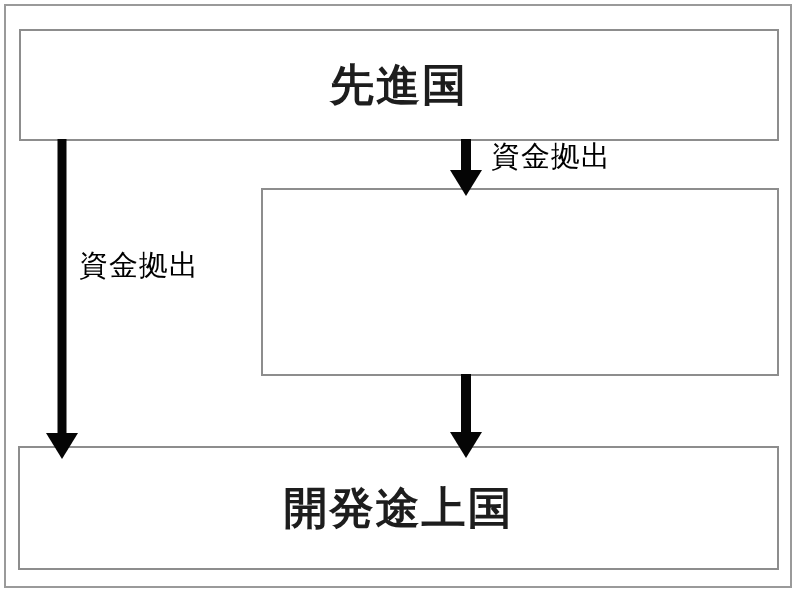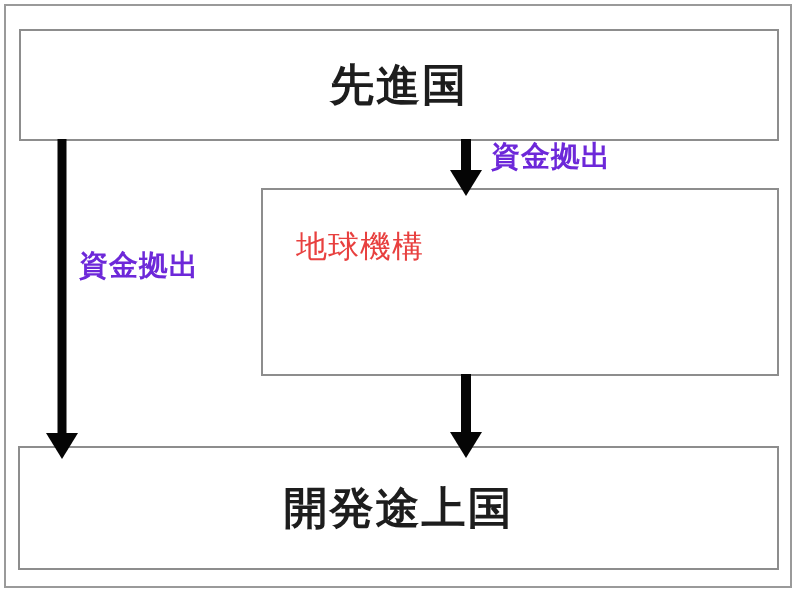--- a/index.html
+++ b/index.html
@@ -118,43 +118,42 @@
   #arrow-mid-bottom {
     left: 449px;
     top: 374px;
     width: 34px;
     height: 84px;
   }
   #arrow-mid-bottom .arrow-shaft { width: 10px; height: 58px; }
   .edge-label {
     position: absolute;
     font-size: 29px;
-    color: #6d28d9;
-    font-weight: bold;
+    color: #000000;
+    font-weight: normal;
     letter-spacing: 1px;
     white-space: nowrap;
   }
   #label-left { left: 79px; top: 246px; }
   #label-top-mid { left: 491px; top: 137px; }
   #label-mid-bottom { left: 496px; top: 386px; }
 </style>
 </head>
 <body>
 
 <div id="canvas">
 
   <div id="outer-frame"></div>
 
   <div class="node-box" id="box-developed">
     <div class="node-title">先進国</div>
   </div>
 
   <div class="node-box" id="box-facility">
     <div class="facility-text">
-      <span>地球機構</span>
     </div>
   </div>
 
   <div class="node-box" id="box-developing">
     <div class="node-title">開発途上国</div>
   </div>
 
   <div class="arrow" id="arrow-left">
     <div class="arrow-shaft"></div>
     <div class="arrow-head"></div>

